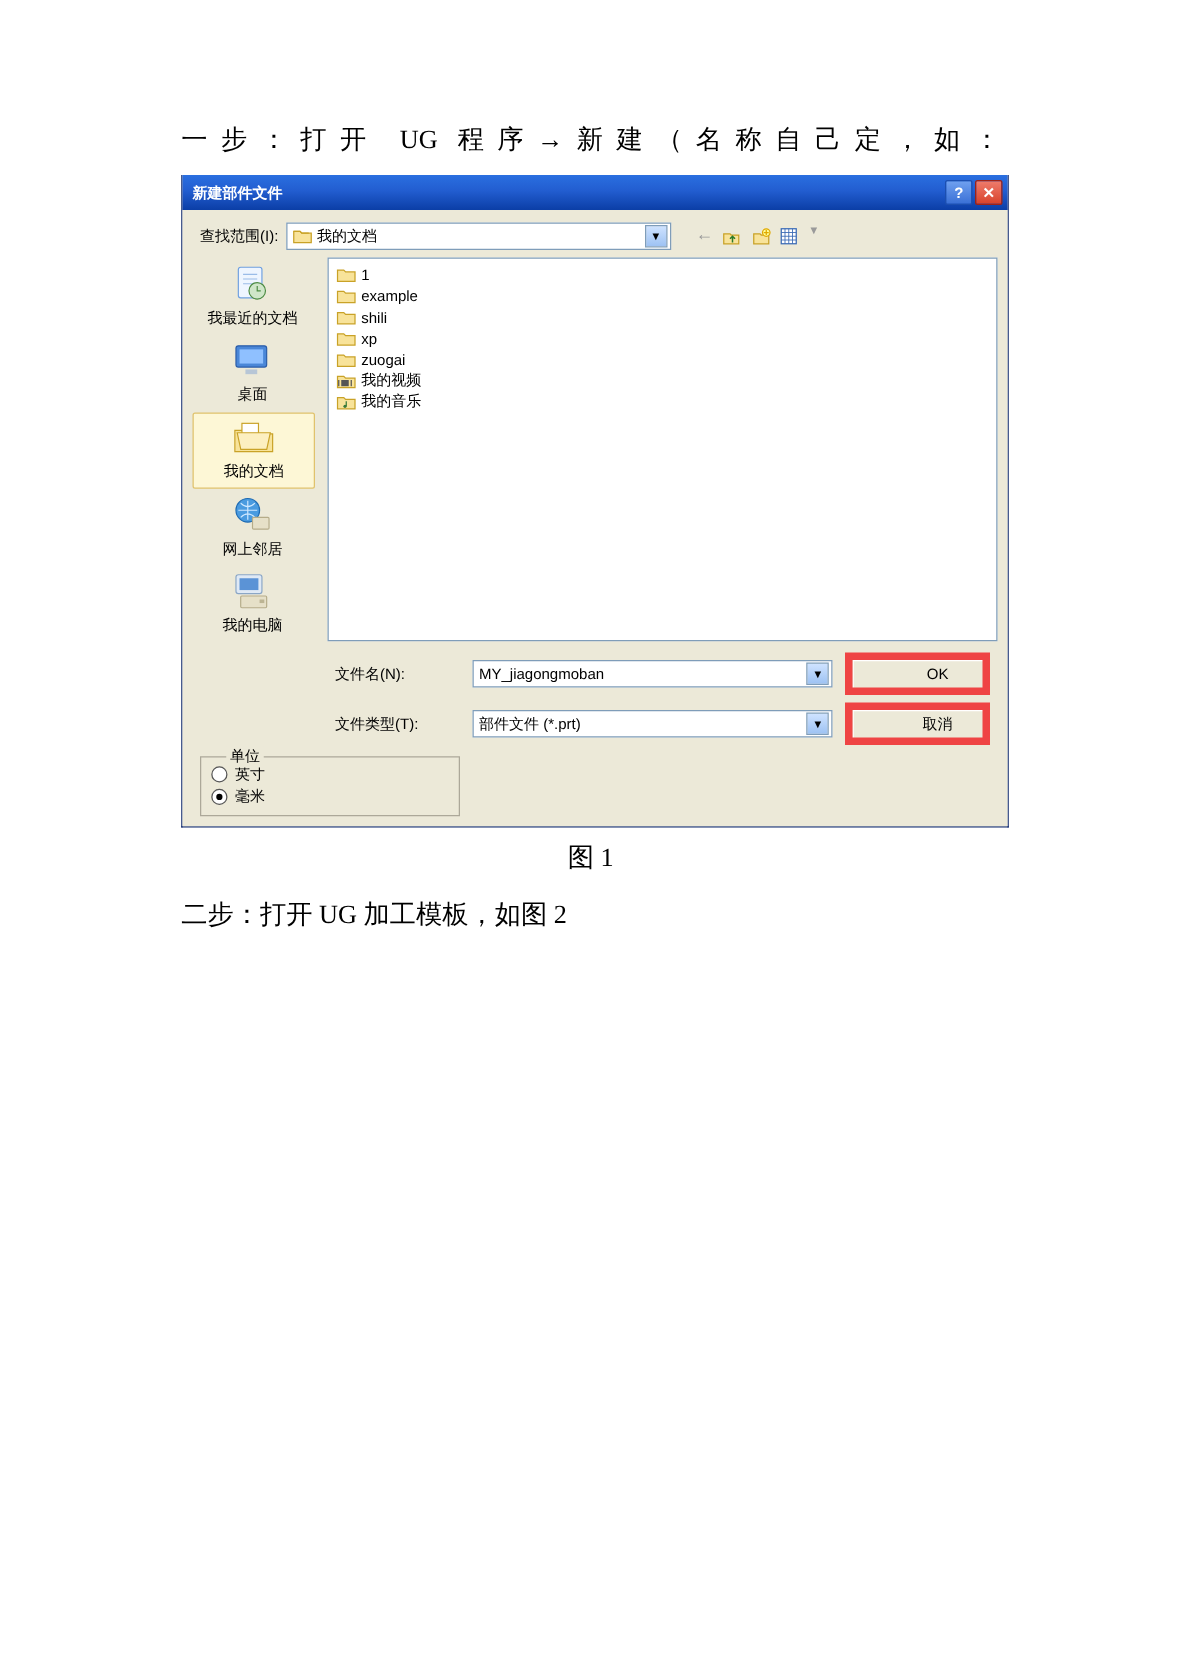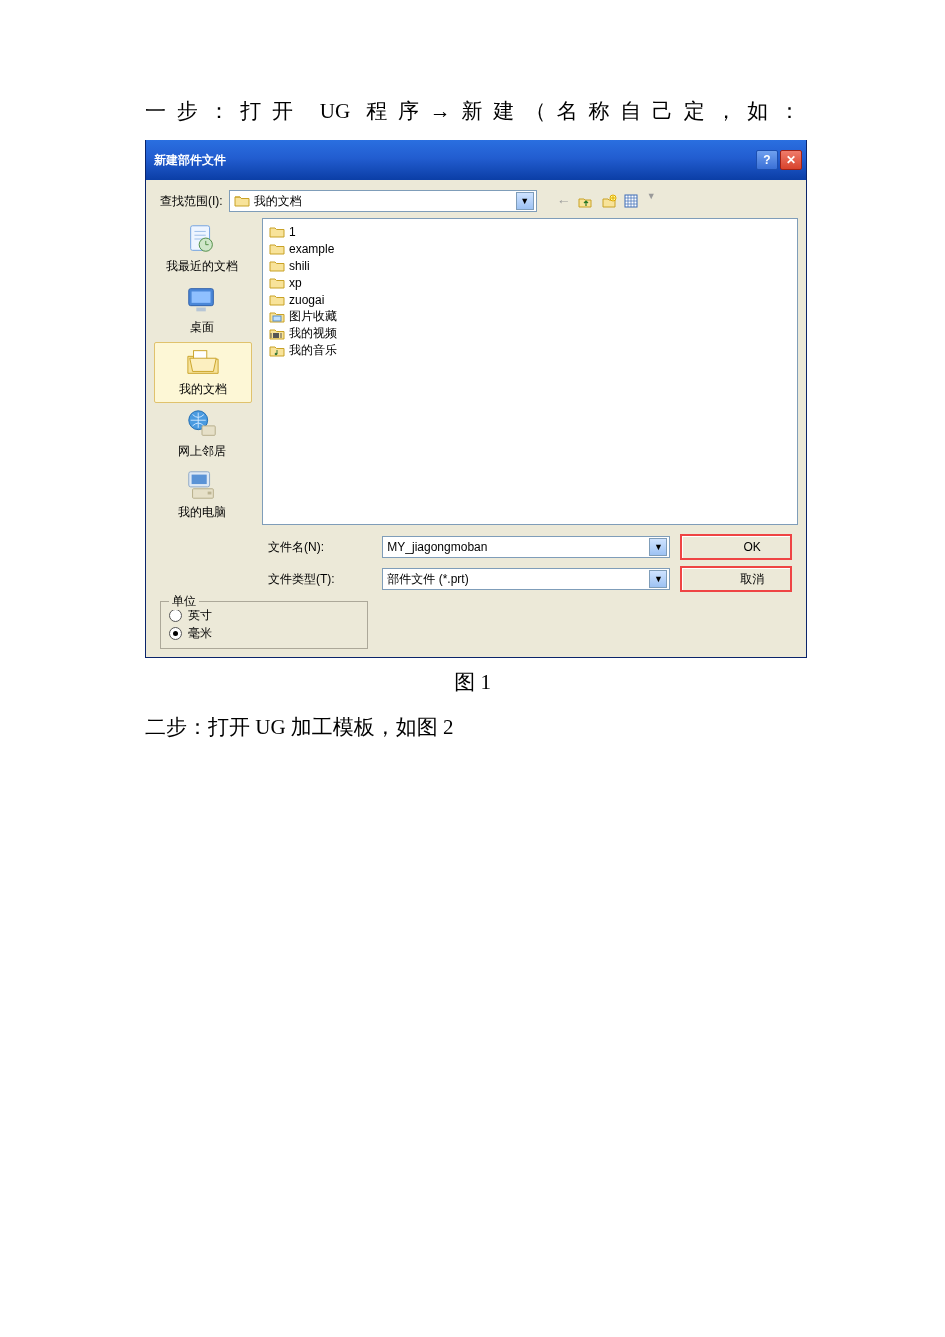--- a/index.html
+++ b/index.html
@@ -30,21 +30,21 @@
   
   .dialog {
     width: 660px;
     font-family: Tahoma, "SimSun", sans-serif;
     font-size: 12px;
     margin-top: 6px;
     border: 1px solid #0a246a;
     border-top: none;
   }
   .titlebar {
-    height: 40px;
+    height: 28px;
     background: linear-gradient(to bottom, #2a6fe0 0%, #225dd0 45%, #0b3ea6 100%);
     display: flex;
     align-items: center;
     padding: 0 4px 0 8px;
     color: #fff;
     font-weight: bold;
   }
   .titlebar .title-text { flex: 1; }
   .titlebar .tb-btn {
     width: 20px; height: 18px;
@@ -147,37 +147,37 @@
   .combo .dd {
     margin-left:auto;width:16px;height:16px;
     background:linear-gradient(#cfe3ff,#9dc2f3);
     border:1px solid #7f9db9;
     display:flex;align-items:center;justify-content:center;font-size:9px;
   }
   .btn {
     margin-left:auto;
     width:80px;height:22px;
     background:#ece9d8;
-    border:2px solid #ef4444;
+    border:6px solid #ef4444;
     box-shadow: inset 1px 1px 0 #fff;
     display:flex;align-items:center;justify-content:center;
     font-size:12px;
     padding-left:32px;
   }
 
   
   .units {
     margin: 6px 6px 0 6px;
     border:1px solid #aca899;
     width: 190px;
     padding: 4px 8px 6px 8px;
     position:relative;
   }
   .units .legend {
-    position:absolute; top:-9px; left:8px;
+    position:absolute; top:-9px; left:20px;
     background:#ece9d8; padding:0 3px;
     font-size:12px;
   }
   .radio { display:flex; align-items:center; gap:6px; font-size:12px; height:18px; }
   .rdot {
     width:11px;height:11px;border-radius:50%;
     border:1px solid #555; background:#fff;
     display:flex;align-items:center;justify-content:center;
   }
   .rdot.checked::after{
@@ -339,29 +339,20 @@
                 <svg class="folder-ico" viewBox="0 0 16 14">
                   <path d="M1 3h5l1.5 1.5H15V12H1z" fill="#f8e39a" stroke="#c9a227"></path>
                 </svg>
               </span>
               <span>zuogai</span>
             </div>
           <div class="fitem">
               <span class="fic">
                 <svg class="folder-ico" viewBox="0 0 16 14">
                   <path d="M1 3h5l1.5 1.5H15V12H1z" fill="#f8e39a" stroke="#c9a227"></path>
-                  <rect x="4" y="6" width="8" height="5" fill="#bfe0ff" stroke="#5a8fc9"></rect>
-                </svg>
-              </span>
-              <span>图片收藏</span>
-            </div>
-          <div class="fitem">
-              <span class="fic">
-                <svg class="folder-ico" viewBox="0 0 16 14">
-                  <path d="M1 3h5l1.5 1.5H15V12H1z" fill="#f8e39a" stroke="#c9a227"></path>
                   <rect x="4" y="6" width="6" height="5" fill="#555"></rect>
                   <path d="M2 6v5M12 6v5" stroke="#555"></path>
                 </svg>
               </span>
               <span>我的视频</span>
             </div>
           <div class="fitem">
               <span class="fic">
                 <svg class="folder-ico" viewBox="0 0 16 14">
                   <path d="M1 3h5l1.5 1.5H15V12H1z" fill="#f8e39a" stroke="#c9a227"></path>

